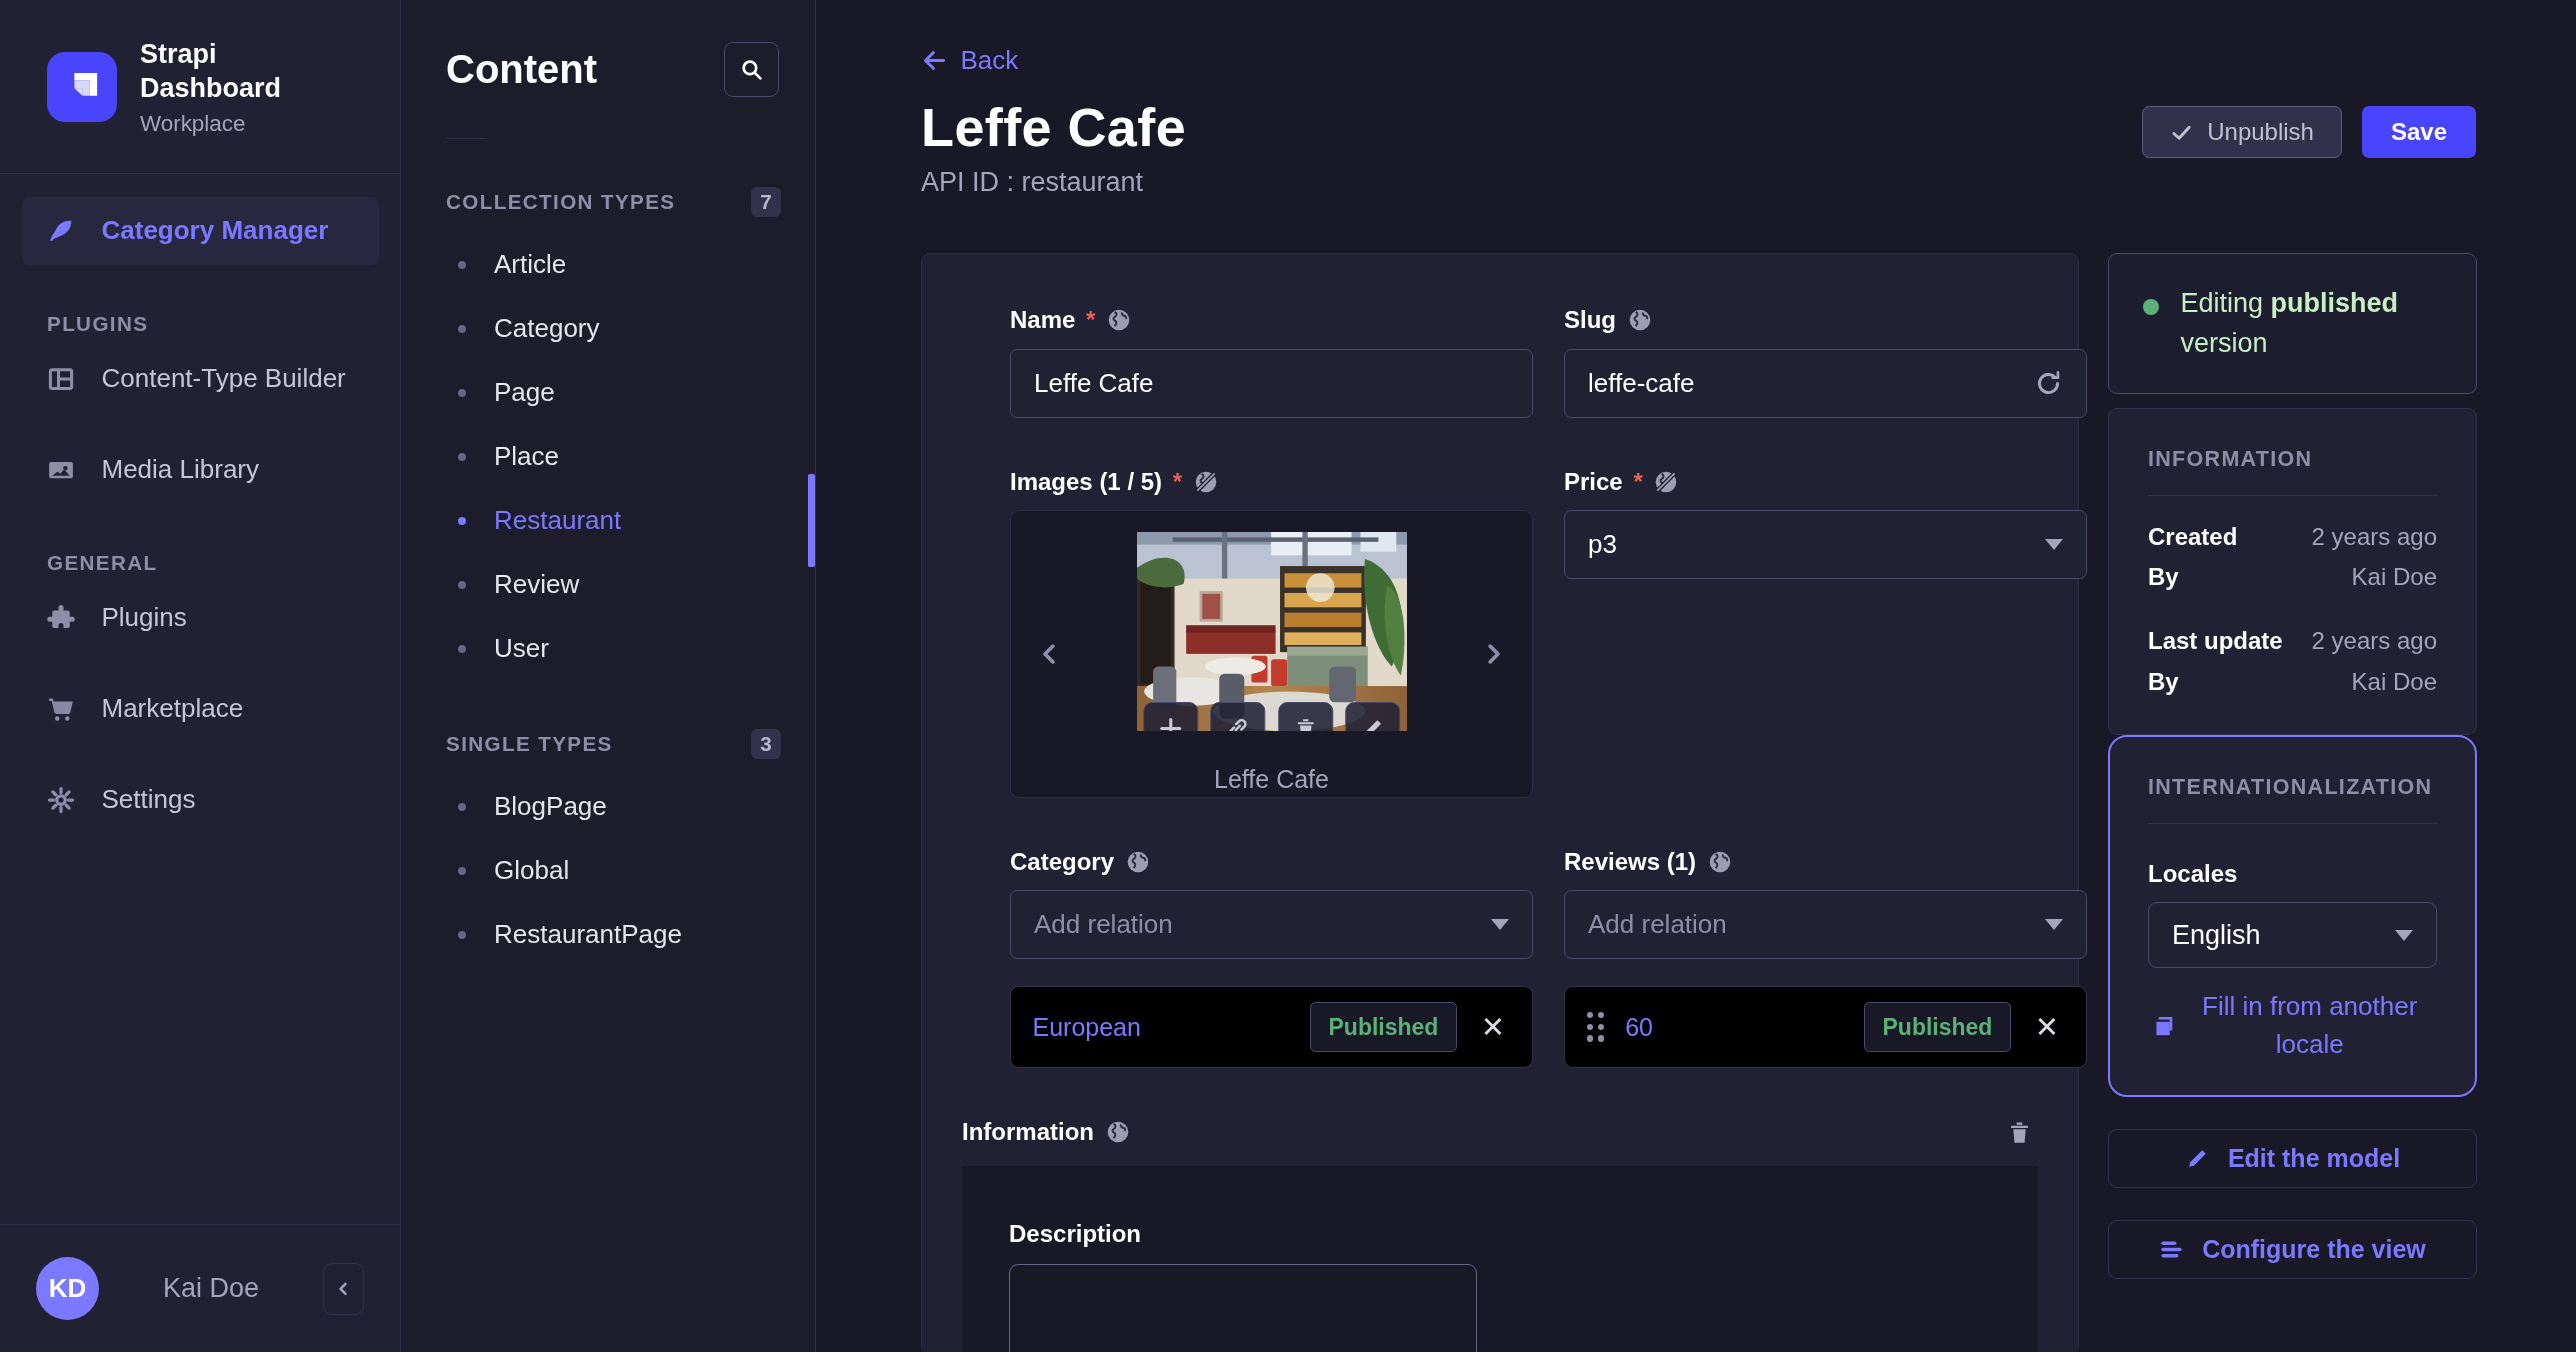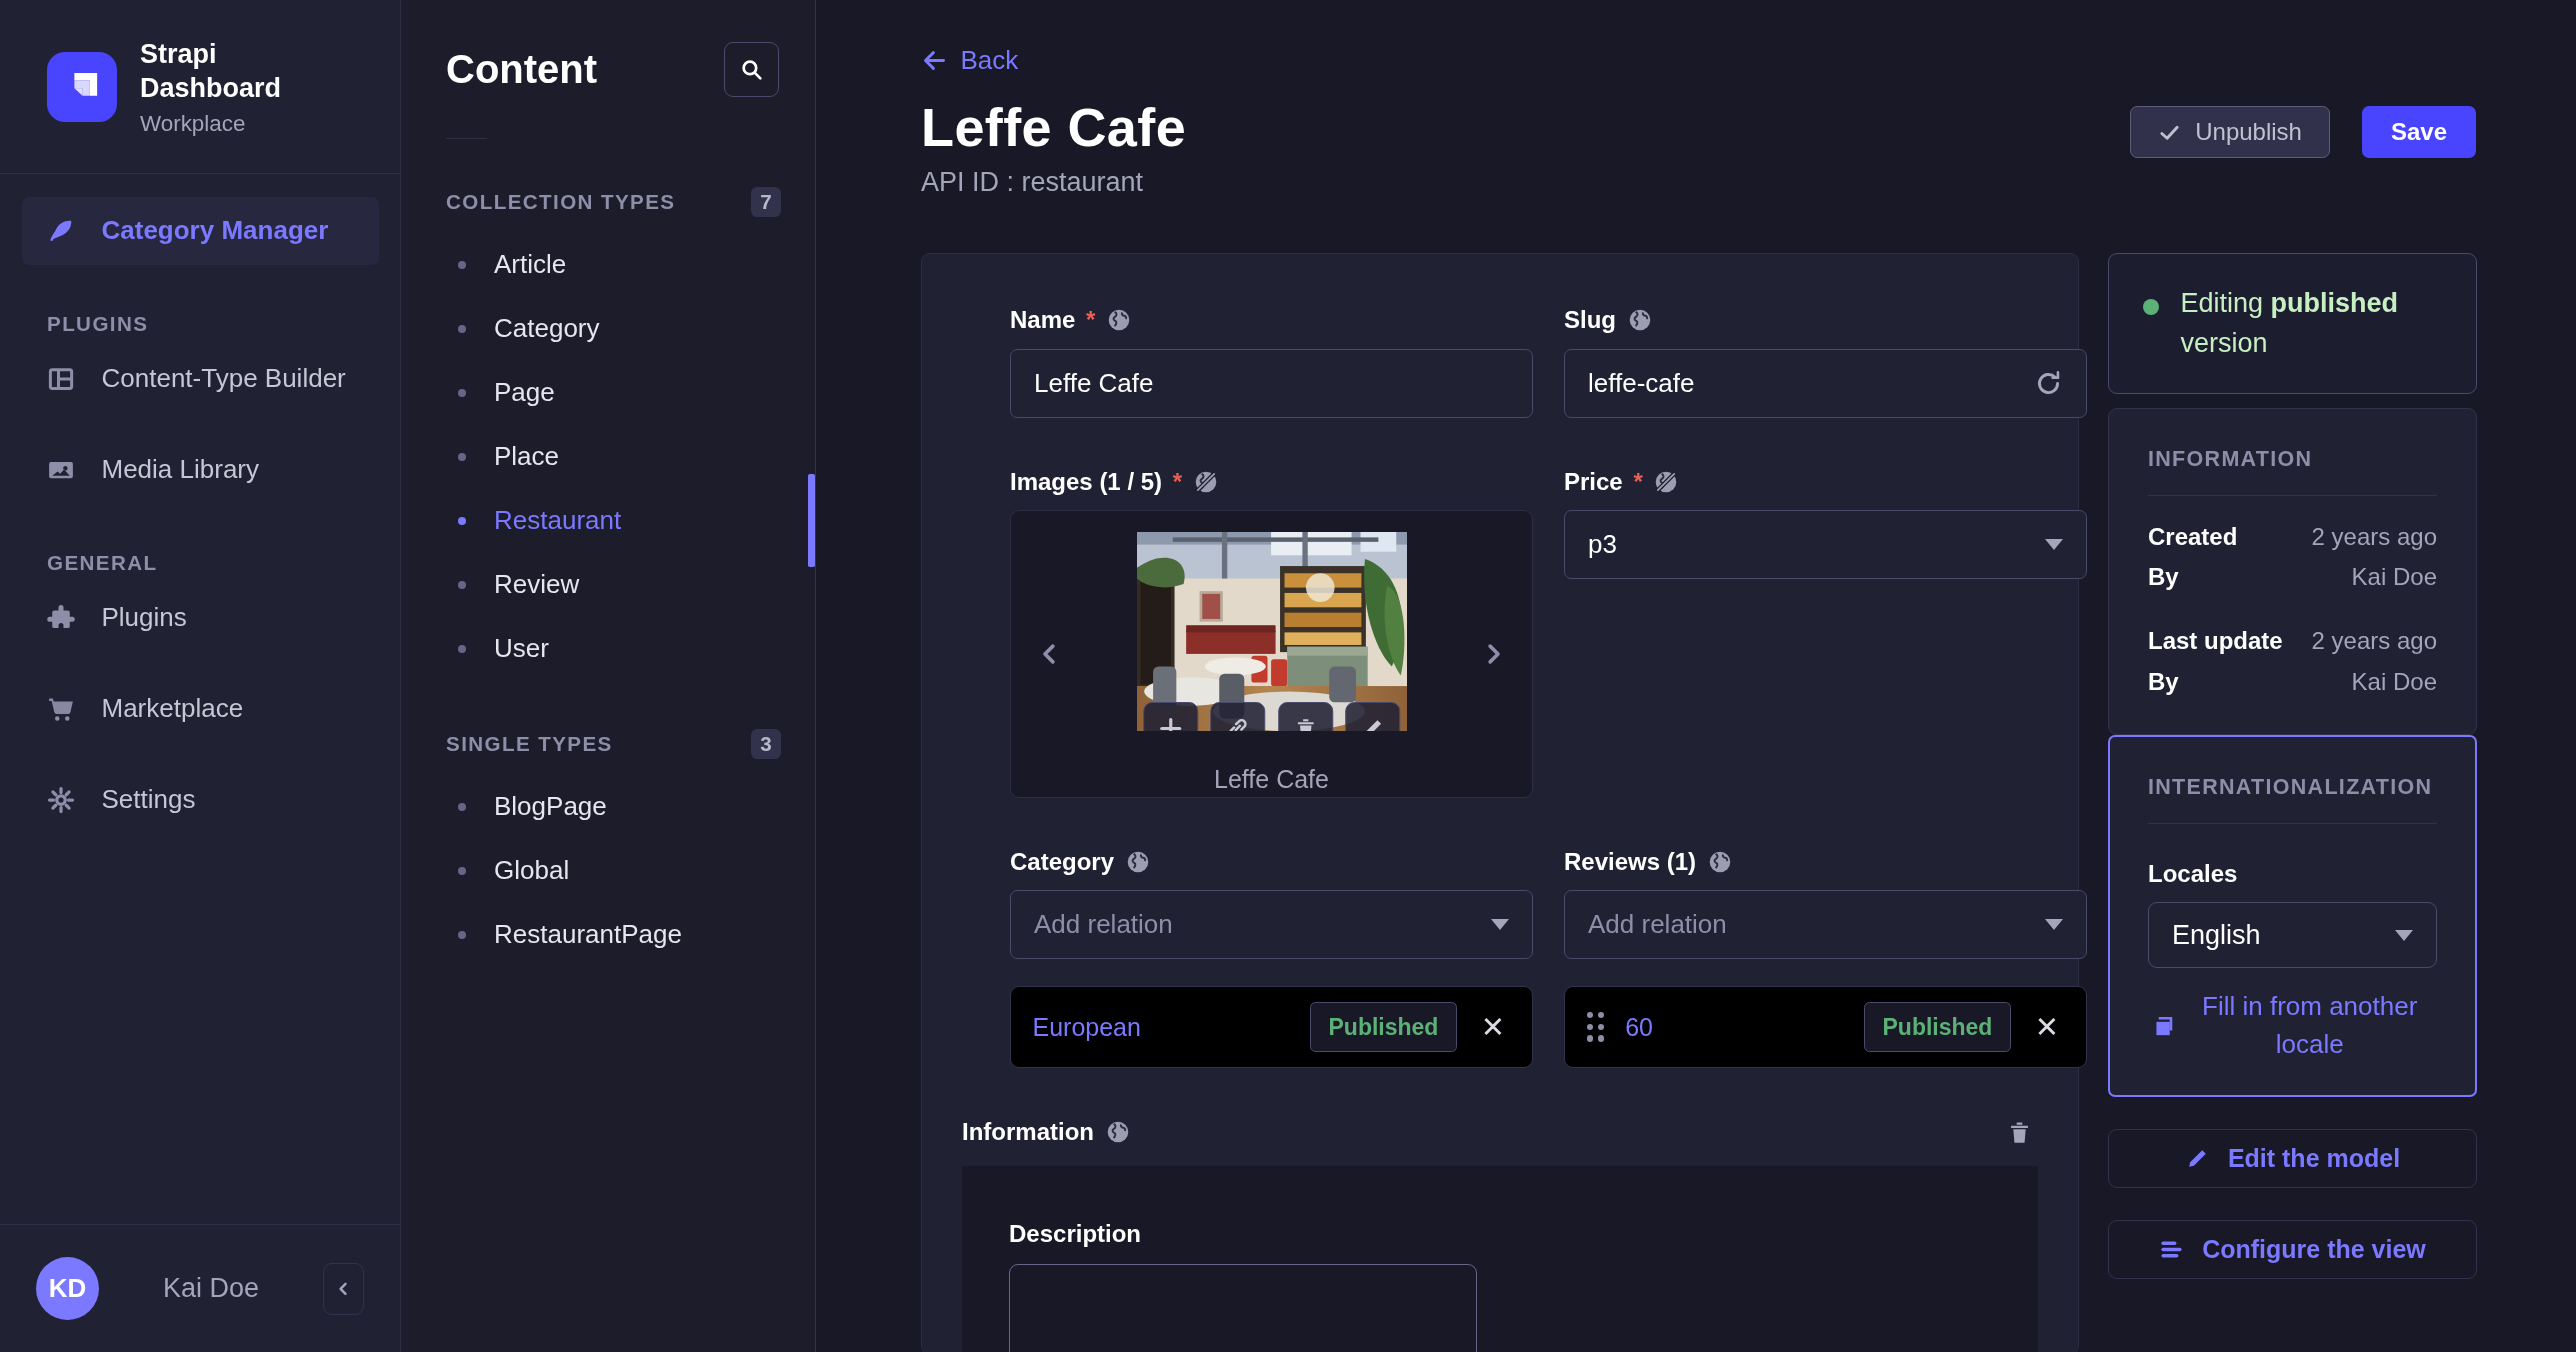--- a/index.html
+++ b/index.html
@@ -58,21 +58,21 @@
   .type-list li.active::after { content:""; position:absolute; right:0; top:-14.3px; width:7.2px;
                                 height:93px; background:#7b79ff; border-radius:1.8px; }
 
   
   .main { flex:1; position:relative; background:#181826; overflow:hidden; }
   .back-row { margin:45px 0 0 105px; display:flex; align-items:center; gap:12.5px;
               color:#7b79ff; font-size:26px; cursor:pointer; width:max-content; }
   .title-row { display:flex; align-items:flex-start; justify-content:space-between;
                margin:19.7px 100px 0 105px; }
   .page-title { font-size:54px; font-weight:bold; color:#fff; letter-spacing:0.4px; }
-  .head-actions { display:flex; gap:32px; margin-top:10.7px; }
+  .head-actions { display:flex; gap:20px; margin-top:10.7px; }
   .btn-unpublish { display:flex; align-items:center; gap:14.3px; height:52px; padding:0 27px;
                    background:#31314b; border:0.9px solid #5d5d7a; border-radius:7.2px;
                    color:#c0c0cf; font-size:24px; cursor:pointer; }
   .btn-save { height:52px; padding:0 29px; background:#4945ff; border:none; border-radius:7.2px;
               color:#fff; font-size:24px; font-weight:bold; cursor:pointer; }
   .api-id { margin:9px 0 0 105px; font-size:27px; color:#a5a5ba; }
 
   .content-row { display:flex; align-items:flex-start; gap:29px; margin:55px 100px 0 105px; }
 
   
@@ -140,21 +140,21 @@
   .side-box { background:#212134; border:0.9px solid #32324d; border-radius:9px;
               padding:38px 39px; }
   .info-box { margin-top:14.3px; }
   .side-box-title { font-size:21.5px; font-weight:bold; letter-spacing:1.3px; color:#8e8ea9; }
   .side-divider { border:none; border-top:0.9px solid #32324d; margin:23px 0 27px; }
   .info-row { display:flex; justify-content:space-between; align-items:baseline; margin-top:12.5px; }
   .info-row:first-of-type { margin-top:0; }
   .info-row.gap-top { margin-top:36px; }
   .info-key { font-size:24px; font-weight:bold; color:#fff; }
   .info-val { font-size:24px; color:#a5a5ba; }
-  .i18n-box { margin-top:0px; border:2.7px solid #7b79ff; border-radius:7px; background:#212134;
+  .i18n-box { margin-top:0px; border:2.7px solid #7b79ff; border-radius:19px; background:#212134;
               padding:38px 38px 32px; }
   .locales-label { font-size:24px; font-weight:bold; color:#fff; margin:36px 0 14.3px; }
   .locale-select { height:66px; border:0.9px solid #4a4a6a; border-radius:9px; background:#212134;
                    display:flex; align-items:center; padding:0 23px; font-size:27px; color:#fff;
                    cursor:pointer; }
   .locale-select .grow { flex:1; }
   .fill-row { display:flex; align-items:center; margin-top:19.7px; gap:5.4px; }
   .fill-link { flex:1; text-align:center; color:#7b79ff; font-size:26px; line-height:1.45;
                cursor:pointer; padding:0 9px; }
   .side-actions { margin-top:32px; display:flex; flex-direction:column; gap:32px; }

